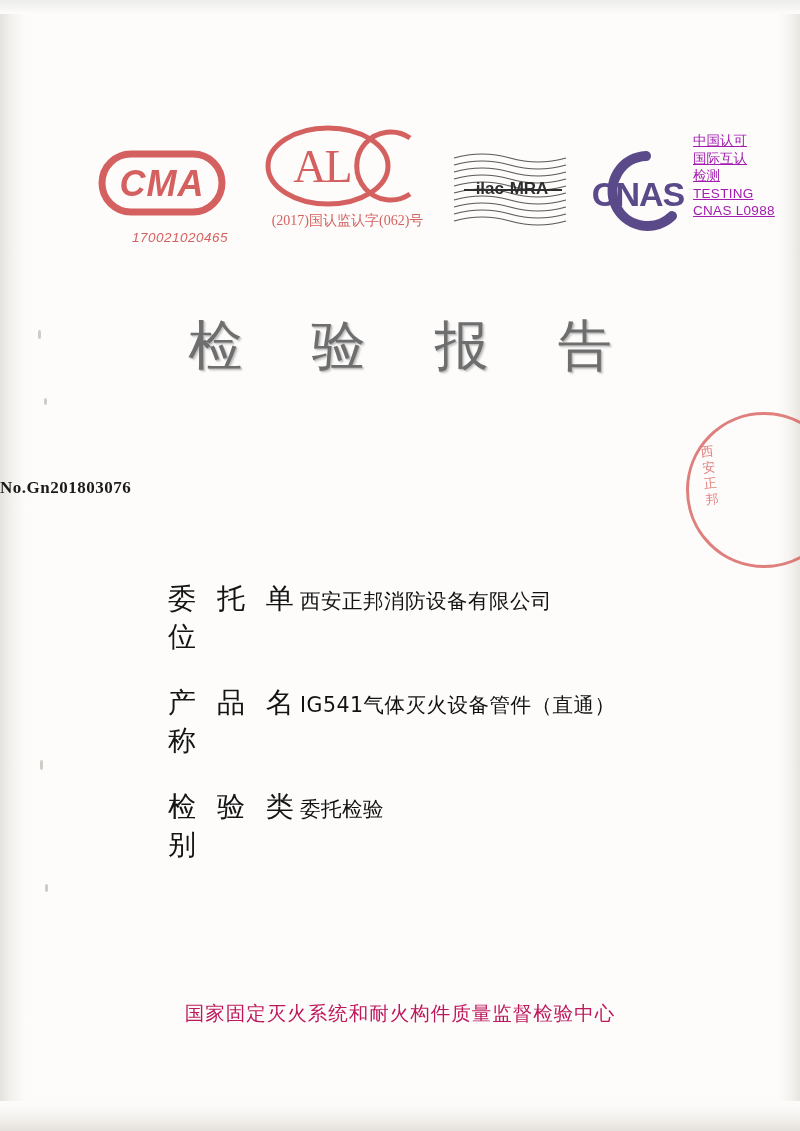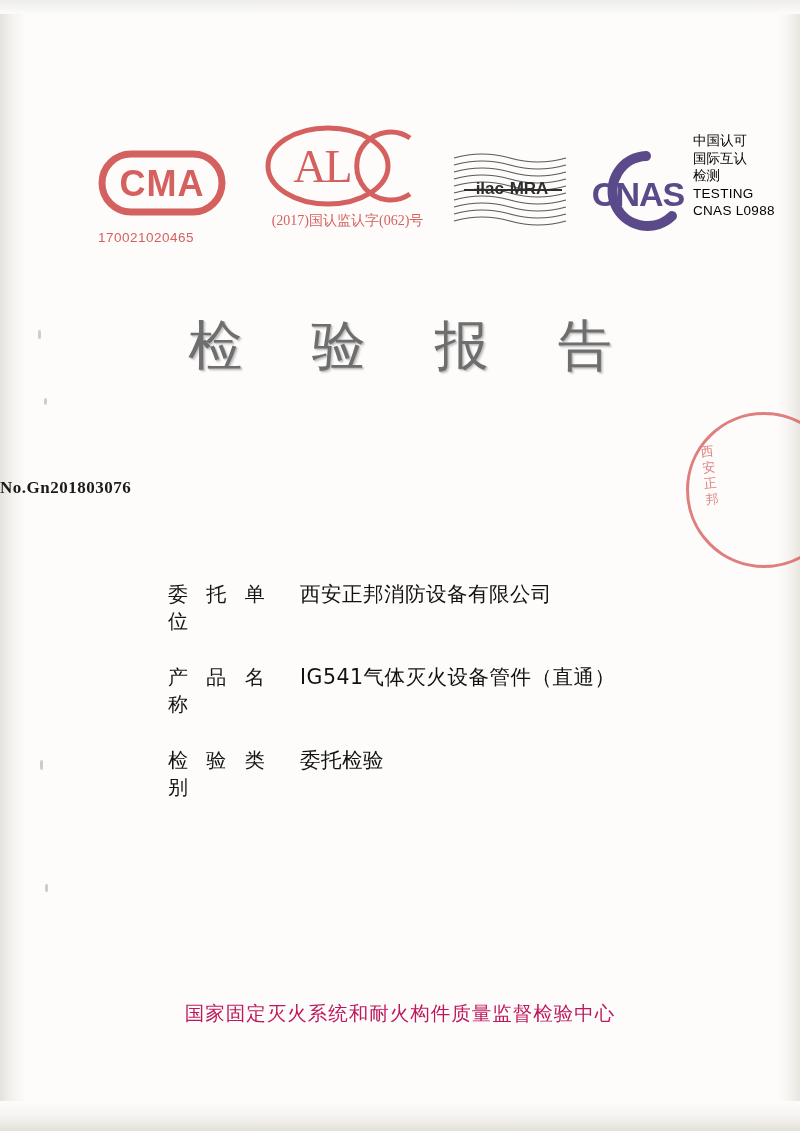--- a/index.html
+++ b/index.html
@@ -55,21 +55,22 @@
     right: 40px;
     height: 150px;
   }
 
   
   .cma {
     position: absolute;
     left: 18px;
     top: 42px;
     width: 130px;
-    text-align: left;
+    text-align: right;
+    font-style: italic;
   }
   .cma-mark {
     position: relative;
     width: 128px;
     height: 66px;
   }
   .cma-mark svg { display: block; }
   .cma-code {
     margin-top: 14px;
     font-family: "Liberation Sans", sans-serif;
@@ -108,24 +109,25 @@
     left: 0; top: 22px;
     width: 250px;
     height: 86px;
     text-align: right;
   }
   .cnas-text {
     position: absolute;
     left: 243px;
     top: 6px;
     font-family: "Liberation Sans", sans-serif;
-    color: #000000;
+    color: #a21caf;
     font-size: 13.5px;
     line-height: 17.5px;
     white-space: nowrap;
+    text-decoration: underline;
   }
   .cnas-text .en { letter-spacing: 0.3px; }
 
   
   .doc-title {
     position: absolute;
     top: 310px;
     left: 0;
     right: 0;
     text-align: center;
@@ -163,21 +165,21 @@
     align-items: baseline;
     margin-bottom: 28px;
     font-size: 21px;
     color: #111;
   }
   .field-label {
     width: 132px;
     flex: 0 0 132px;
     letter-spacing: 6px;
     font-family: "DejaVu Sans", sans-serif;
-    font-size: 20px;
+    font-size: 28px;
     color: #141414;
   }
   .field-value {
     font-family: "DejaVu Sans", sans-serif;
     font-size: 20.5px;
     color: #111;
     letter-spacing: 0.5px;
   }
 
   

